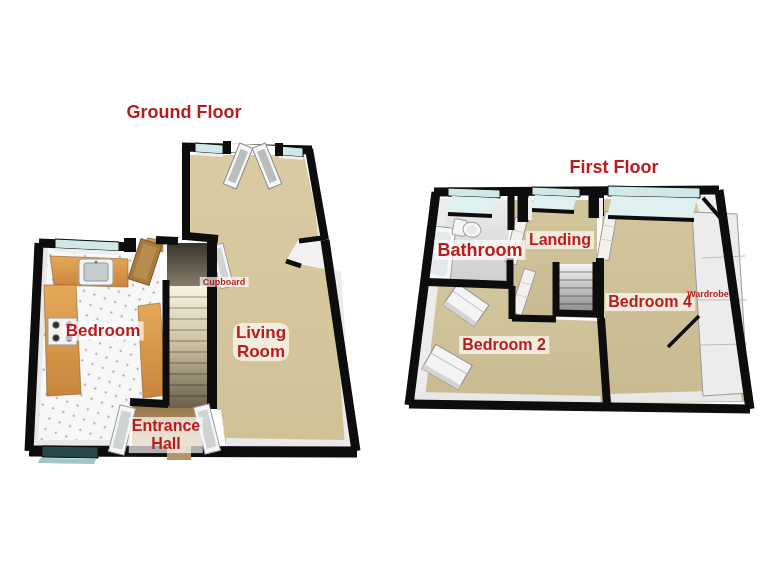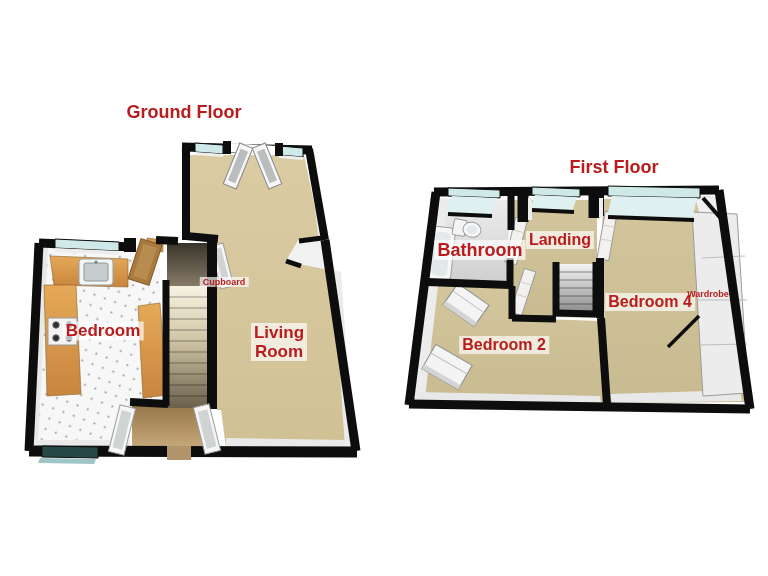--- a/index.html
+++ b/index.html
@@ -294,23 +294,25 @@
       <path d="M608,217 L694,220" stroke="#0d0d0d" stroke-width="4" fill="none"></path>
     </g>
     <rect x="528" y="198" width="4" height="22" fill="#ededed"></rect>
     <rect x="599" y="198" width="4" height="20" fill="#ededed"></rect>
   </g>
 </svg>
 
 <div class="lbl title" style="left:184px;top:112px;">Ground Floor</div>
 <div class="lbl title" style="left:580px;top:167px;margin-left:34px;">First Floor</div>
 
-<div class="lbl room-lg bg" style="left:279px;top:342px;">Living
+<div class="lbl room-lg bg" style="left:261px;top:342px;border-radius:9px;">Living
 Room</div>
 <div class="lbl room-lg bg" style="left:103px;top:331px;">Bedroom</div>
+<div class="lbl room bg" style="left:166px;top:435px;">Entrance
+Hall</div>
 <div class="lbl tiny bg" style="left:184px;top:282px;margin-left:40px;">Cupboard</div>
 
 <div class="lbl room bg" style="left:480px;top:250px;font-size:18px;">Bathroom</div>
 <div class="lbl room bg" style="left:560px;top:240px;">Landing</div>
 <div class="lbl room bg" style="left:650px;top:302px;">Bedroom 4</div>
 <div class="lbl room bg" style="left:504px;top:345px;">Bedroom 2</div>
 <div class="lbl tiny" style="left:708px;top:294px;">Wardrobe</div>
 
 </div>
 

